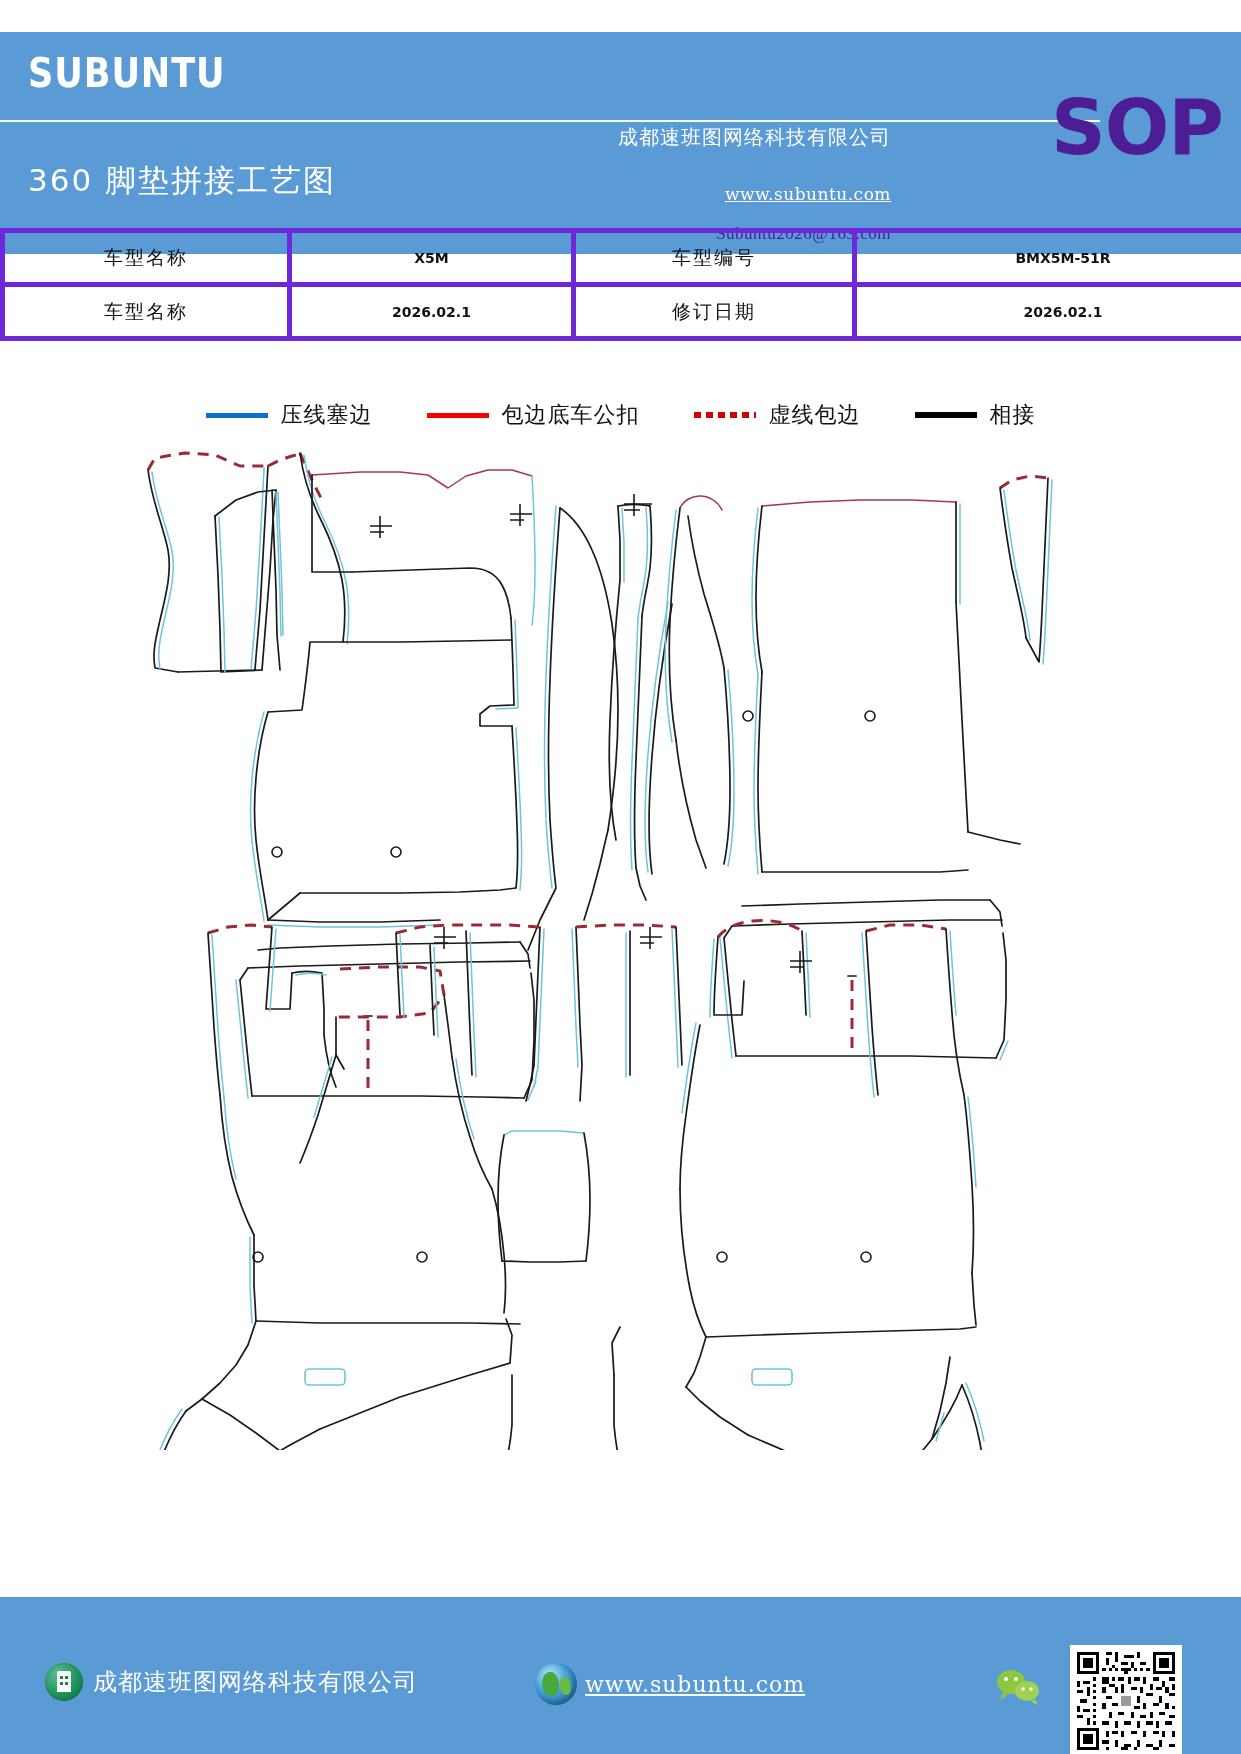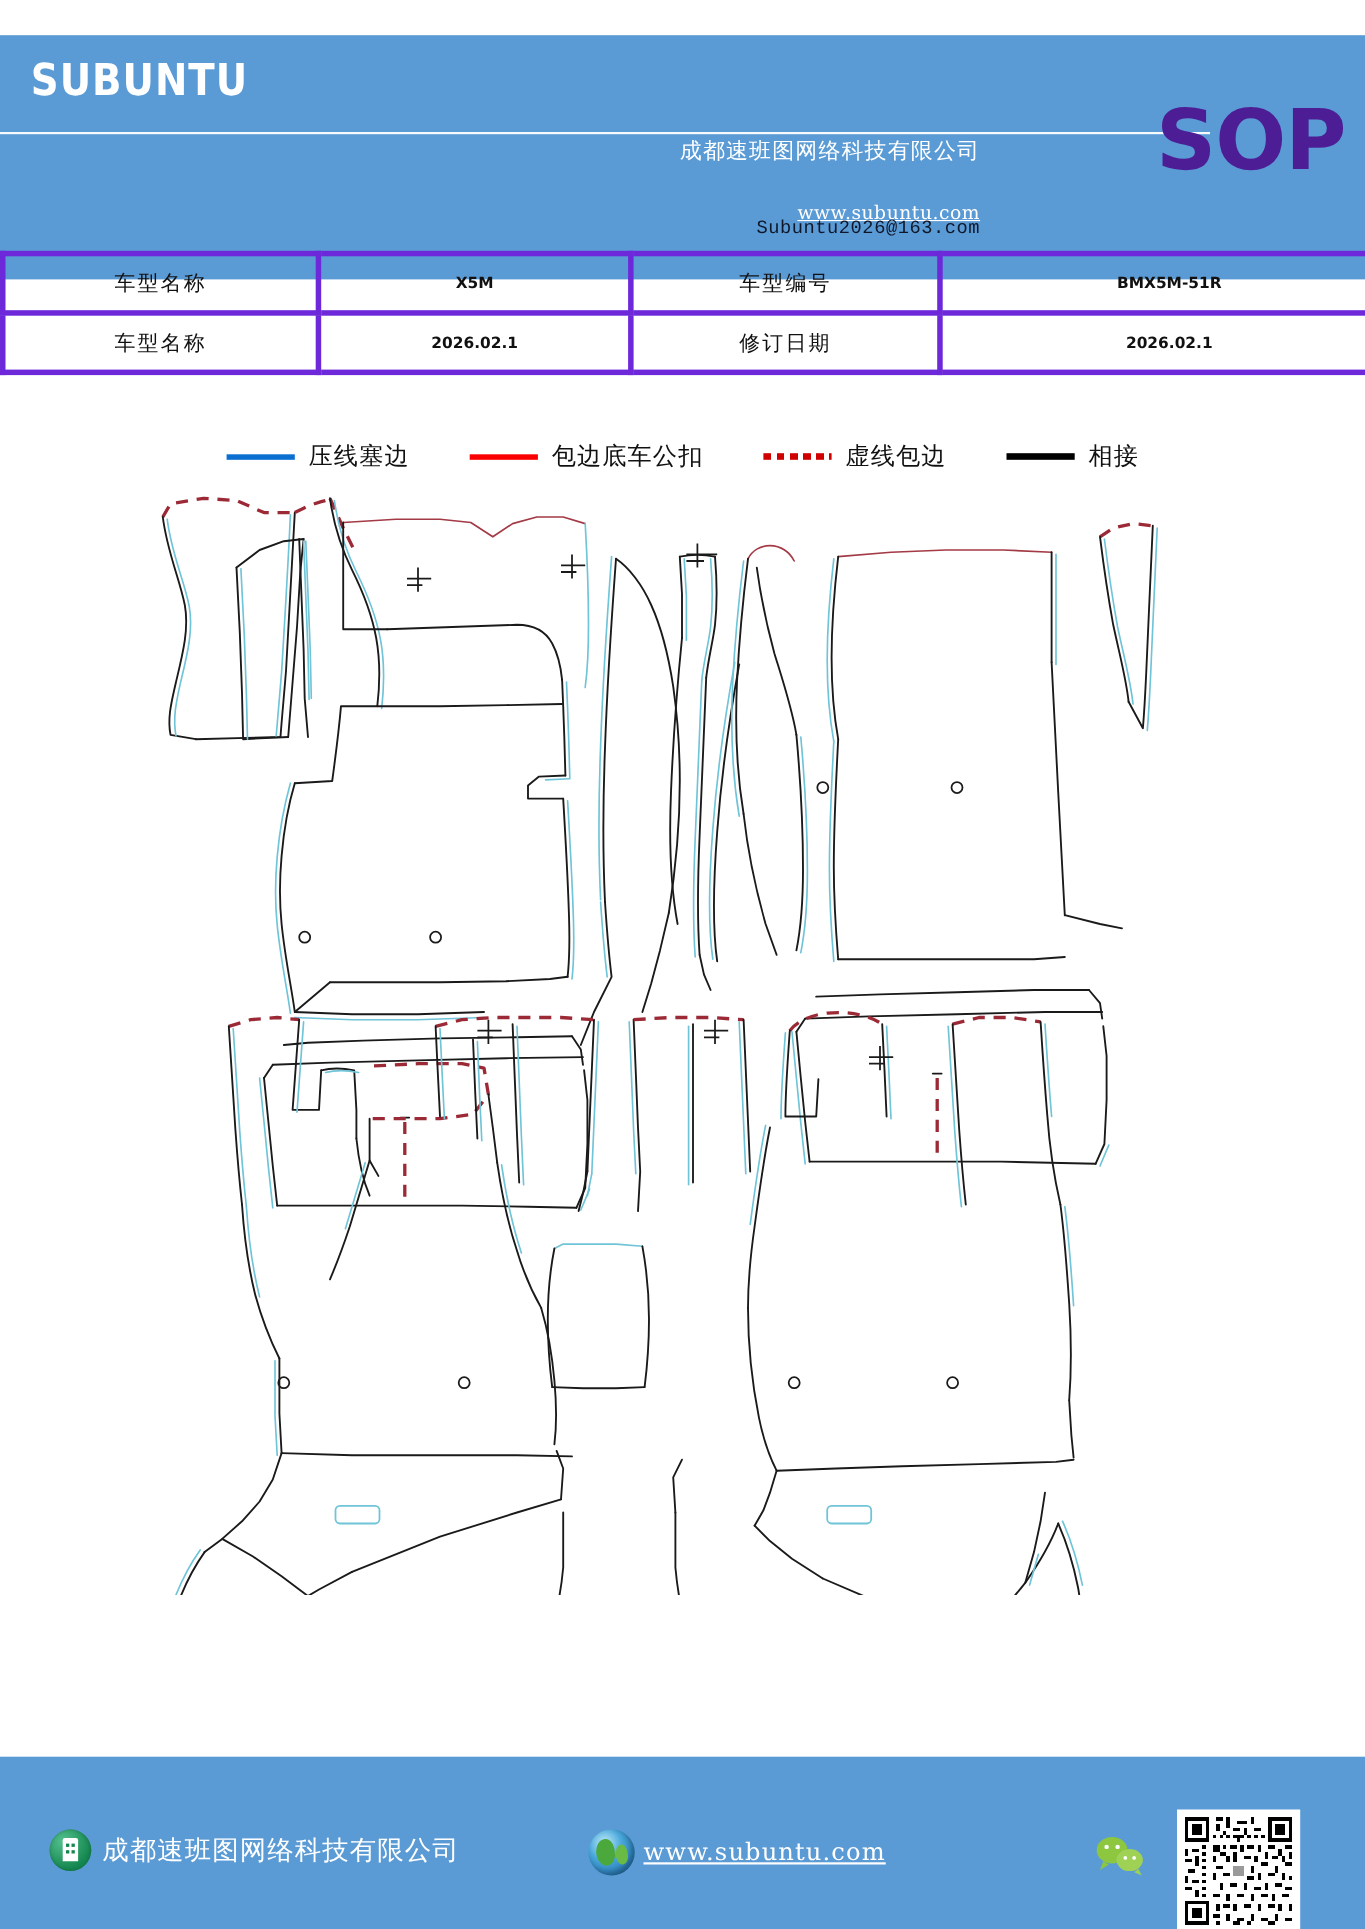--- a/index.html
+++ b/index.html
@@ -62,23 +62,23 @@
   .hdr-web{
     position:absolute;right:350px;top:152px;
     color:#ffffff;
     font-family:"DejaVu Serif","Liberation Serif",serif;
     font-size:17px;
     text-decoration:underline;
     letter-spacing:.5px;
     white-space:nowrap;
   }
   .hdr-mail{
-    position:absolute;right:350px;top:167px;
-    color:#0f172a;
-    font-family:Liberation Mono, monospace;
+    position:absolute;right:350px;top:192px;
+    color:#4c1d95;
+    font-family:Liberation Serif, serif;
     font-size:17px;
     letter-spacing:.5px;
     white-space:nowrap;
   }
 
   
   .info-table{
     position:absolute;left:0;top:228px;
     width:1241px;
     border-collapse:collapse;
@@ -201,20 +201,21 @@
     box-sizing:border-box;
   }
   .qr svg{display:block;}
 </style>
 </head>
 <body>
 
 <div class="header">
   <div class="logo">SUBUNTU</div>
   <div class="hdr-rule"></div>
+  <div class="doc-title">360 脚垫拼接工艺图</div>
   <div class="sop">SOP</div>
   <div class="company-zh">成都速班图网络科技有限公司</div>
   <div class="hdr-web">www.subuntu.com</div>
   <div class="hdr-mail">Subuntu2026@163.com</div>
 </div>
 
 <table class="info-table">
   <tbody>
       <tr>
     <td class="c1">车型名称</td>

